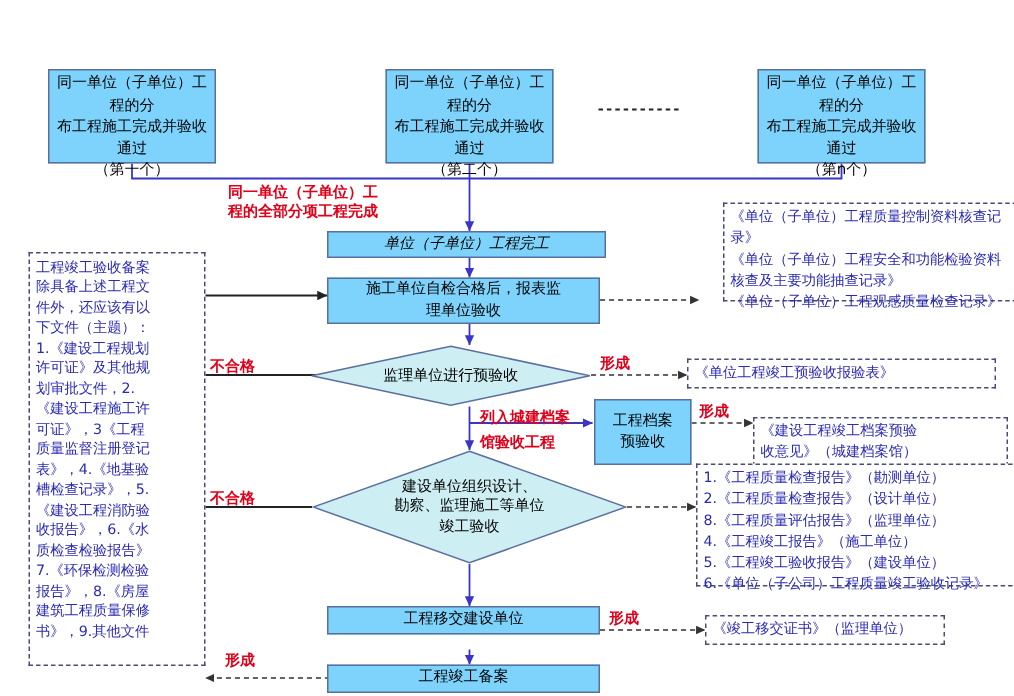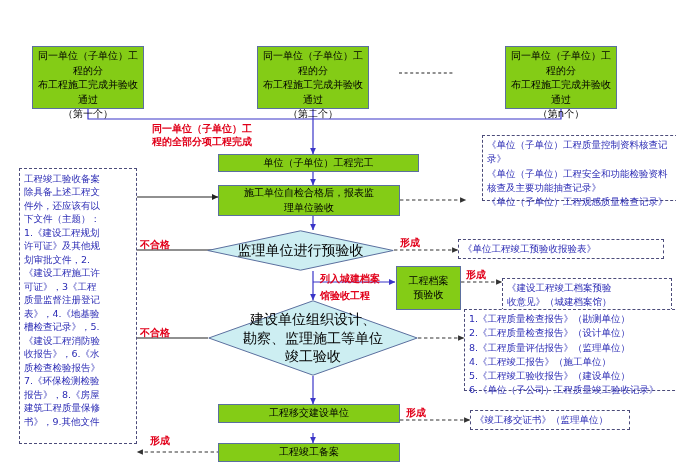--- a/index.html
+++ b/index.html
@@ -4,28 +4,28 @@
 <style>
   html,body{margin:0;padding:0;background:#ffffff;}
   body{width:676px;height:464px;position:relative;overflow:hidden;
        font-family:"DejaVu Sans","Liberation Sans",sans-serif;}
   #canvas{position:absolute;left:0;top:0;width:676px;height:464px;}
   .abs{position:absolute;box-sizing:border-box;}
 
   .title{left:8px;top:8px;font-size:15px;font-weight:bold;color:#000;letter-spacing:.5px;}
 
   
-  .pbox{background:#84cc16;border:1px solid #5b6f9e;color:#000;font-size:10px;
+  .pbox{background:#7dd3fc;border:1px solid #5b6f9e;color:#000;font-size:10px;
         display:flex;flex-direction:column;align-items:center;justify-content:center;
         text-align:center;line-height:1.45;padding:2px 3px;}
   .pbox.tall{justify-content:space-around;}
 
   
   .diamond{display:flex;align-items:center;justify-content:center;text-align:center;}
-  .diamond .dlabel{position:relative;z-index:3;font-size:14px;color:#000;line-height:1.35;
+  .diamond .dlabel{position:relative;z-index:3;font-size:10px;color:#000;line-height:1.35;
                    width:100%;text-align:center;}
   .diamond svg{position:absolute;left:0;top:0;}
 
   
   .dbox{border:1px dashed #4b4b7a;background:#ffffff;color:#2a2ab4;font-size:9.5px;
         line-height:1.5;padding:2px 4px;box-sizing:border-box;}
   .dbox .ln{white-space:nowrap;}
   .sidebox{border:1px dashed #4b4b7a;background:#fff;color:#2a2ab4;font-size:9.5px;
            line-height:1.42;padding:3px 4px;box-sizing:border-box;text-align:left;}
 
@@ -104,21 +104,21 @@
     <div>同一单位（子单位）工程的分</div>
     <div>布工程施工完成并验收通过</div>
     <div>（第n个）</div>
   </div>
 
   <div class="abs redlbl" style="left:152px;top:122px;width:150px;">
     <div>同一单位（子单位）工</div>
     <div>程的全部分项工程完成</div>
   </div>
 
-  <div class="abs pbox" style="left:218px;top:154px;width:201px;height:18px;">
+  <div class="abs pbox" style="left:218px;top:154px;width:186px;height:18px;font-style:italic;">
     <div>单位（子单位）工程完工</div>
   </div>
 
   <div class="abs pbox" style="left:218px;top:185px;width:182px;height:31px;">
     <div>施工单位自检合格后，报表监</div>
     <div>理单位验收</div>
   </div>
 
   <div class="abs diamond" style="left:207px;top:230px;width:187px;height:41px;">
     <svg width="187" height="41" viewBox="0 0 187 41">

